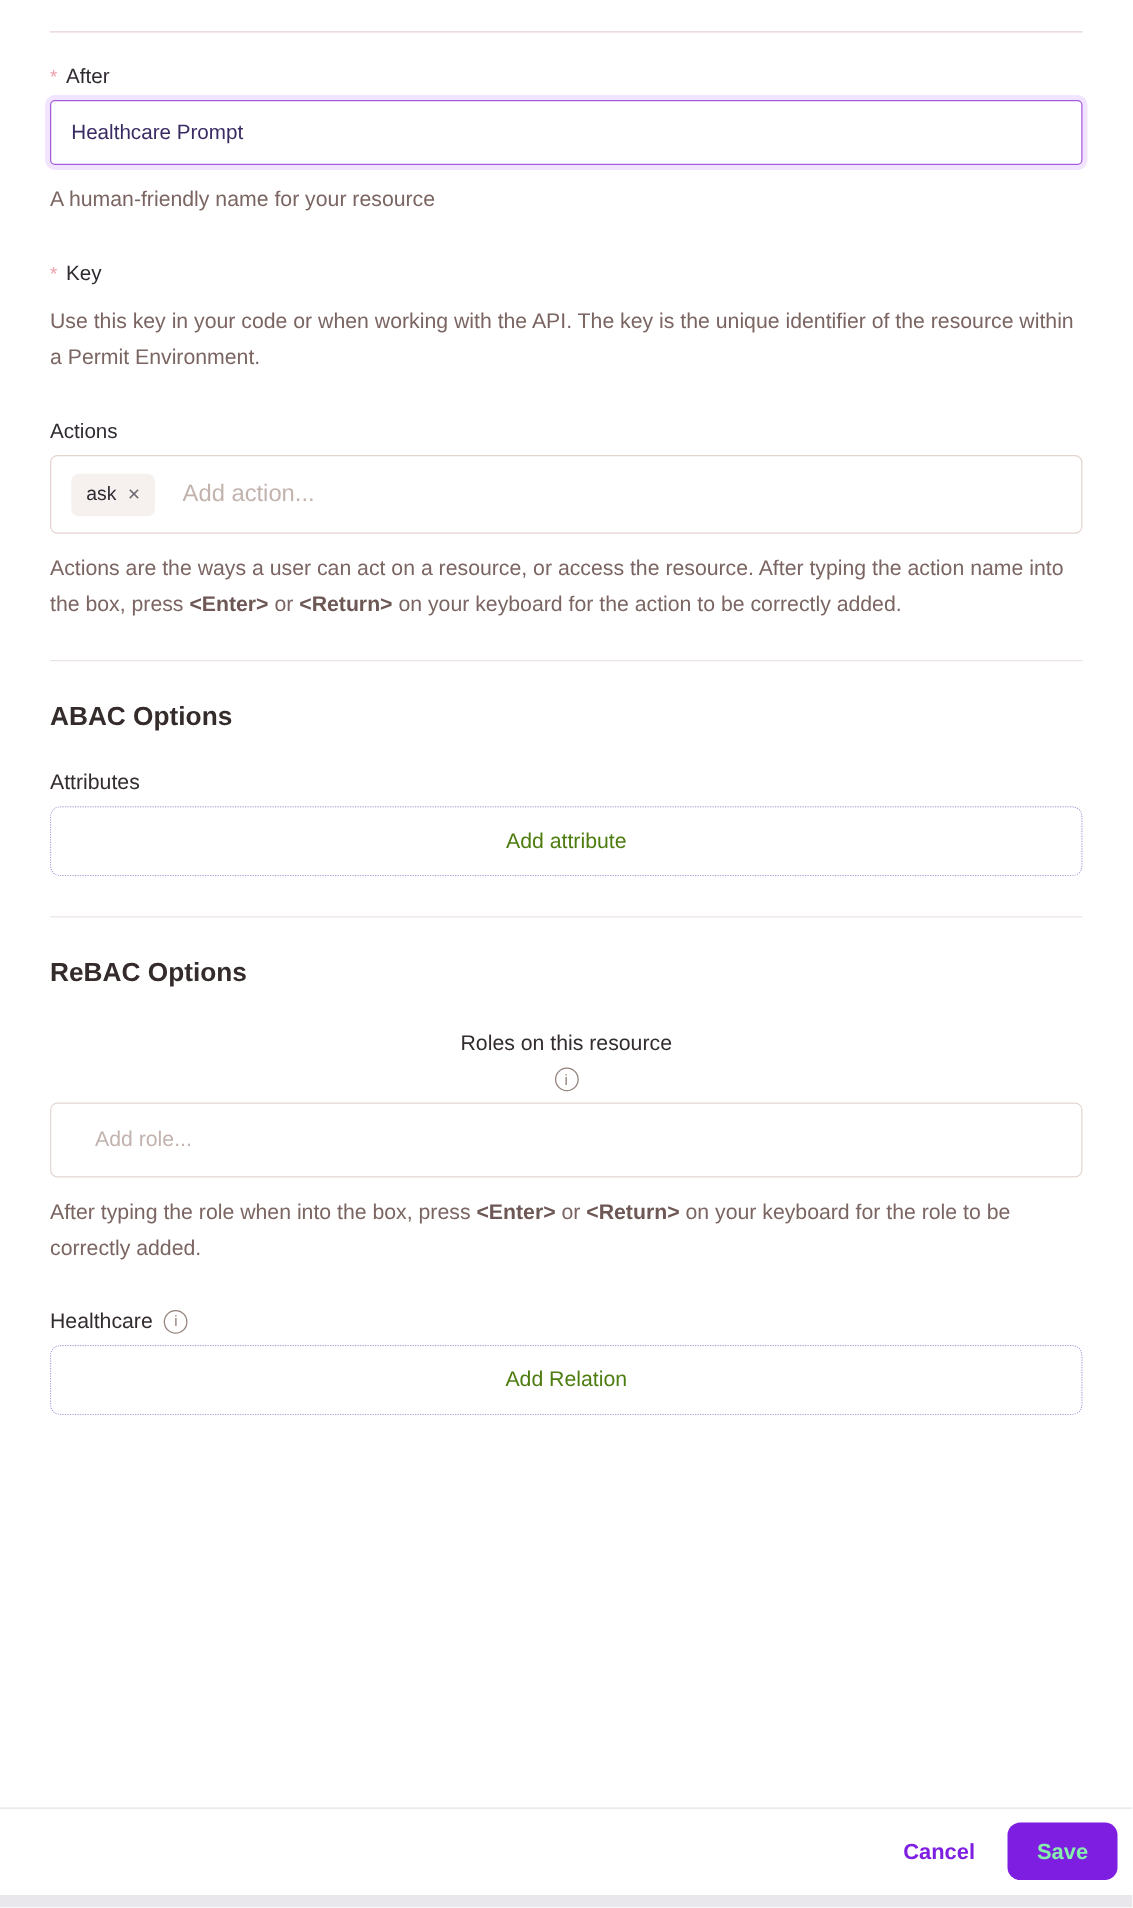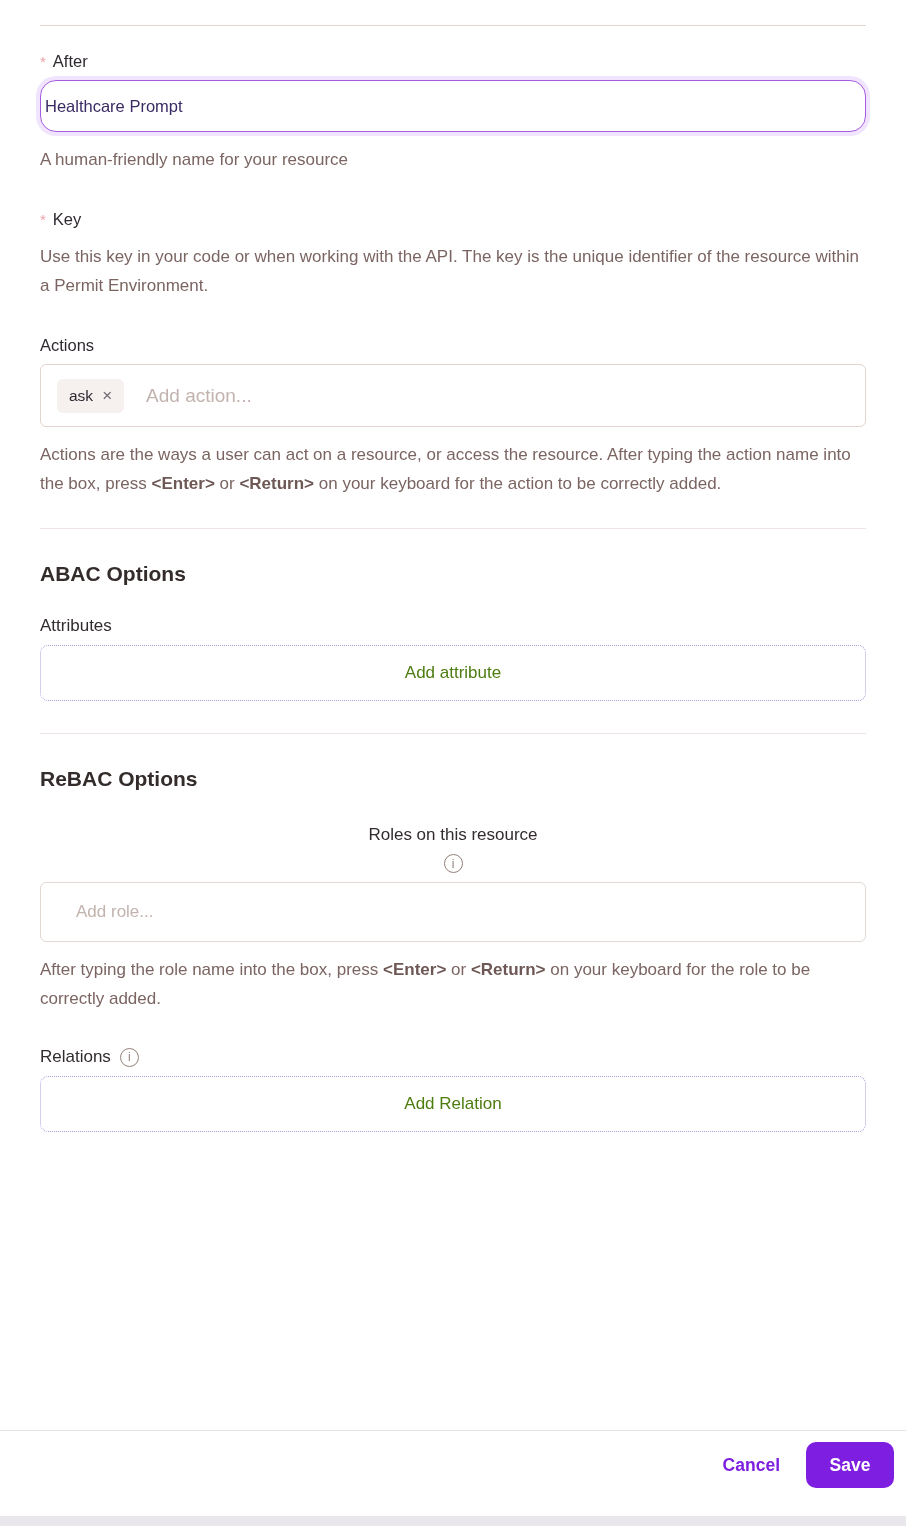--- a/index.html
+++ b/index.html
@@ -37,22 +37,22 @@
   .required-mark {
     color: #eda0aa;
     font-size: 15px;
     margin-right: 7px;
     line-height: 1;
   }
   .text-input {
     width: 100%;
     height: 52px;
     border: 1px solid #e4d8d3;
-    border-radius: 16px;
-    padding: 0 4px;
+    border-radius: 4px;
+    padding: 0 16px;
     font-family: "Liberation Sans", sans-serif;
     font-size: 16.5px;
     color: #3b2b63;
     outline: none;
     background: #ffffff;
   }
   .text-input.focused {
     border: 1px solid #a55bdf;
     box-shadow: 0 0 0 4px rgba(168, 85, 247, 0.16);
   }
@@ -140,21 +140,21 @@
     border-radius: 8px;
     background: transparent;
     font-family: "Liberation Sans", sans-serif;
     font-size: 17px;
     color: #4d7c0f;
     cursor: pointer;
   }
   .roles-input { height: 60px; padding: 0 35px; border-radius: 6px; font-size: 17px; }
   .footer {
     border-top: 1px solid #e6e2e6;
-    padding: 11px 12px 28px 0;
+    padding: 11px 12px 12px 0;
     display: flex;
     justify-content: flex-end;
     align-items: center;
     gap: 26px;
   }
   .cancel-button {
     background: none;
     border: none;
     font-family: "Liberation Sans", sans-serif;
     font-size: 17.5px;
@@ -164,21 +164,21 @@
   }
   .save-button {
     background: #7d1ee1;
     border: none;
     border-radius: 10px;
     width: 88px;
     height: 46px;
     font-family: "Liberation Sans", sans-serif;
     font-size: 17.5px;
     font-weight: 700;
-    color: #ffffff;
+    color: #86efac;
     cursor: pointer;
   }
   .bottom-strip {
     height: 10px;
     background: #eae7ec;
   }
 </style>
 </head>
 <body>
 
@@ -234,25 +234,25 @@
   <div class="section-rule" style="margin-top: 32px;"></div>
 
   
   <h2 class="section-heading">ReBAC Options</h2>
   <div class="sub-label" style="margin-top: 34px; flex-direction: column;">
     <span>Roles on this resource</span>
     <span class="info-icon">i</span>
   </div>
   <input type="text" class="text-input roles-input" placeholder="Add role..." style="">
   <div class="help-text">
-    <span>After typing the role name into the box, press </span><b>&lt;Enter&gt;</b><span> or </span><b>&lt;Return&gt;</b><span> on your keyboard for the role to be correctly added.</span>
+    <span>After typing the role when into the box, press </span><b>&lt;Enter&gt;</b><span> or </span><b>&lt;Return&gt;</b><span> on your keyboard for the role to be correctly added.</span>
   </div>
 
   <div class="sub-label" style="margin-top: 34px;">
-    <span>Relations</span>
+    <span>Healthcare</span>
     <span class="info-icon">i</span>
   </div>
   <button class="dashed-button">Add Relation</button>
 
 </div>
 
 <div class="footer">
   <button class="cancel-button">Cancel</button>
   <button class="save-button">Save</button>
 </div>

